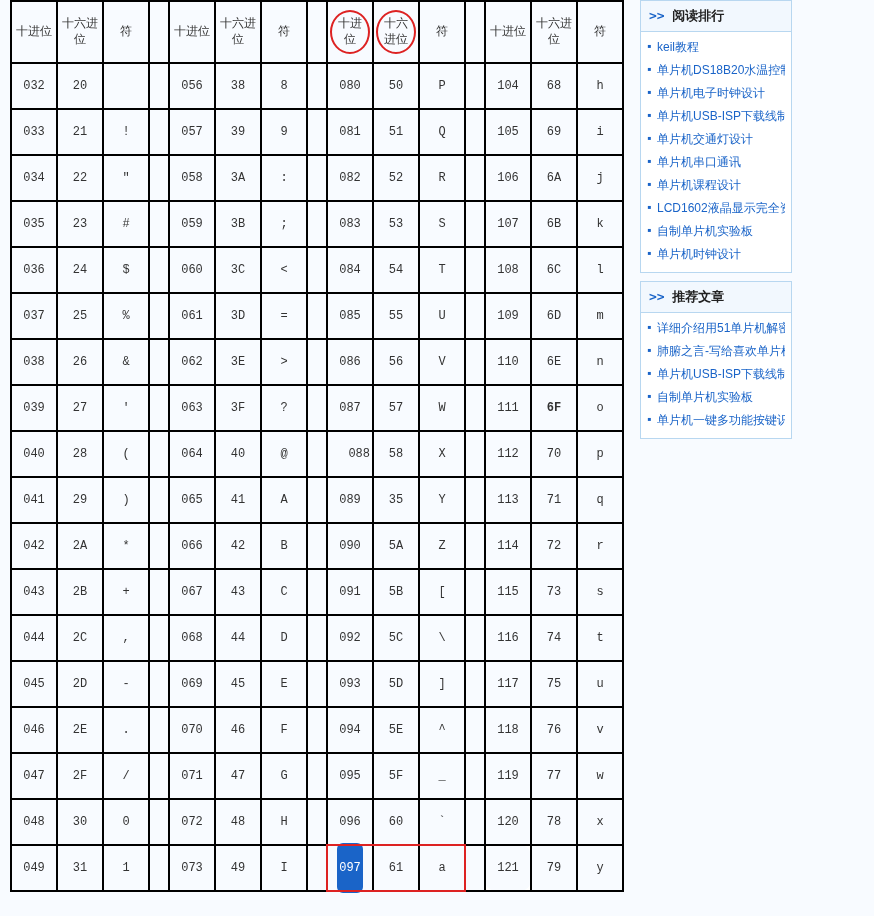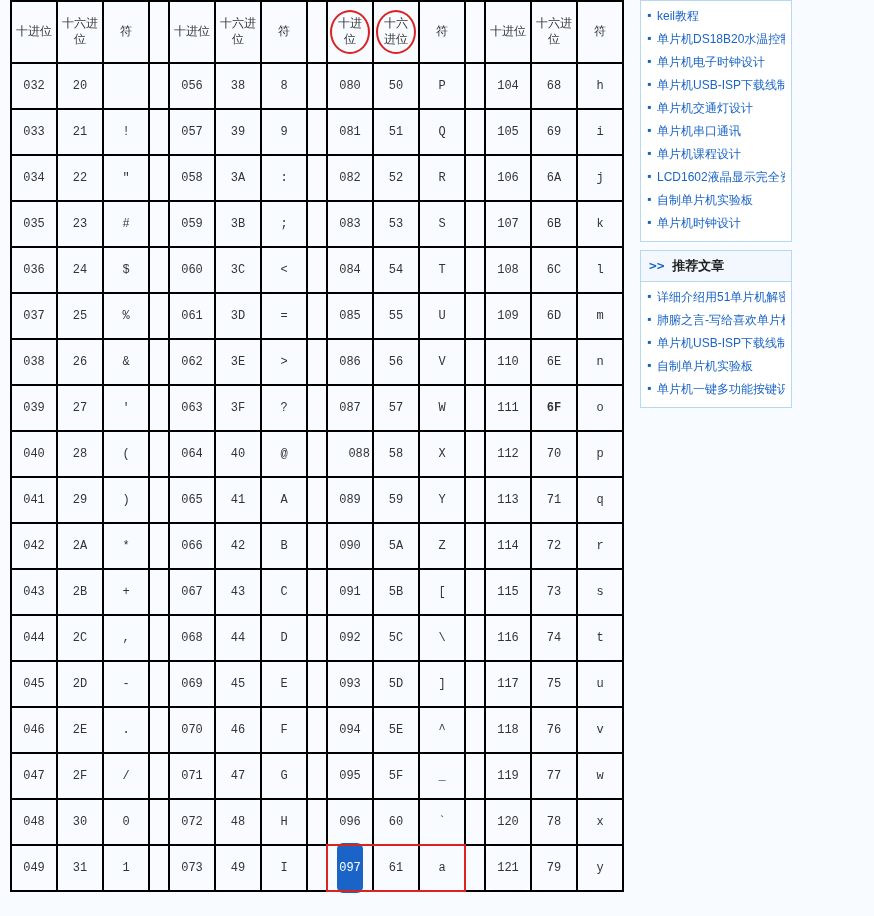--- a/index.html
+++ b/index.html
@@ -296,21 +296,21 @@
           <tr>
             <td class="col-dec" style="position: relative;"><span>041</span></td>
             <td class="col-hex" style="position: relative;"><span>29</span></td>
             <td class="col-char" style="position: relative;"><span>)</span></td>
             <td class="col-gap"></td>
             <td class="col-dec" style="position: relative;"><span>065</span></td>
             <td class="col-hex" style="position: relative;"><span>41</span></td>
             <td class="col-char" style="position: relative;"><span>A</span></td>
             <td class="col-gap"></td>
             <td class="col-dec" style="position: relative;"><span>089</span></td>
-            <td class="col-hex" style="position: relative;"><span>59</span></td>
+            <td class="col-hex" style="position: relative;"><span>35</span></td>
             <td class="col-char" style="position: relative;"><span>Y</span></td>
             <td class="col-gap"></td>
             <td class="col-dec" style="position: relative;"><span>113</span></td>
             <td class="col-hex" style="position: relative;"><span>71</span></td>
             <td class="col-char" style="position: relative;"><span>q</span></td>
           </tr>
           <tr>
             <td class="col-dec" style="position: relative;"><span>042</span></td>
             <td class="col-hex" style="position: relative;"><span>2A</span></td>
             <td class="col-char" style="position: relative;"><span>*</span></td>
@@ -445,20 +445,24 @@
             <td class="col-dec" style="position: relative; border-radius: 11px;"><span>121</span></td>
             <td class="col-hex" style="position: relative;"><span>79</span></td>
             <td class="col-char" style="position: relative;"><span>y</span></td>
           </tr>
         </tbody>
     </table>
   </div>
 
   <div class="sidebar">
     <div class="side-box">
+      <div class="side-title">
+        <span class="chevrons">&gt;&gt;</span>
+        <span>阅读排行</span>
+      </div>
       <ul class="side-list" id="list1">
           <li><a href="#">keil教程</a></li>
           <li><a href="#">单片机DS18B20水温控制系</a></li>
           <li><a href="#">单片机电子时钟设计</a></li>
           <li><a href="#">单片机USB-ISP下载线制作</a></li>
           <li><a href="#">单片机交通灯设计</a></li>
           <li><a href="#">单片机串口通讯</a></li>
           <li><a href="#">单片机课程设计</a></li>
           <li><a href="#">LCD1602液晶显示完全资料</a></li>
           <li><a href="#">自制单片机实验板</a></li>

